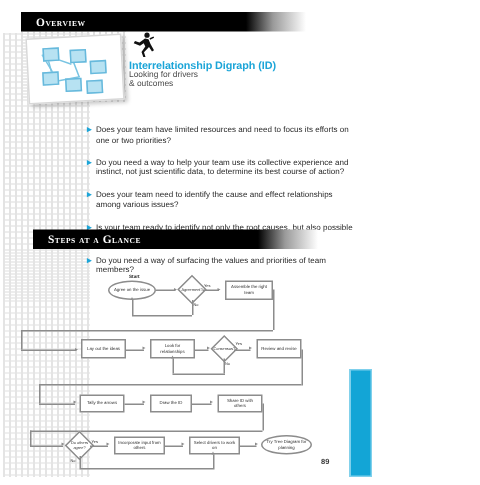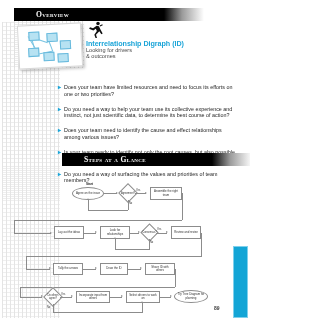--- a/index.html
+++ b/index.html
@@ -36,30 +36,30 @@
   }
 
   
   .bar{
     position:absolute;height:13px;background:#000;
     display:flex;align-items:center;
   }
   .bar .bar-txt{
     color:#fff;font-size:7.6px;letter-spacing:.35px;
     font-variant:small-caps;font-weight:700;
-    padding-left:22px;white-space:nowrap;
+    padding-left:10px;white-space:nowrap;
     font-family:"Liberation Serif", serif;
   }
   .bar-fade{
     position:absolute;height:13px;top:0;right:-40px;width:40px;
     background:linear-gradient(to right,#000,#9a9a9a 45%,#ffffff);
   }
   #bar-overview{left:14px;top:8px;width:150px;}
   #bar-tool{left:26px;top:62px;width:130px;}
-  #bar-steps{left:22px;top:153px;width:150px;margin-left:40px;}
+  #bar-steps{left:22px;top:153px;width:150px;}
 
   
   .illus{
     position:absolute;left:18px;top:24px;width:62px;height:42px;
     background:#fff;border:1px solid #d8d8d8;
     box-shadow:2px 2px 3px rgba(0,0,0,.22);
     transform:rotate(-3deg);
   }
   .node{position:absolute;background:#b7e2f2;border:1px solid #67b9dc;}
   .link{position:absolute;background:#79c4e2;height:1px;transform-origin:0 0;}

